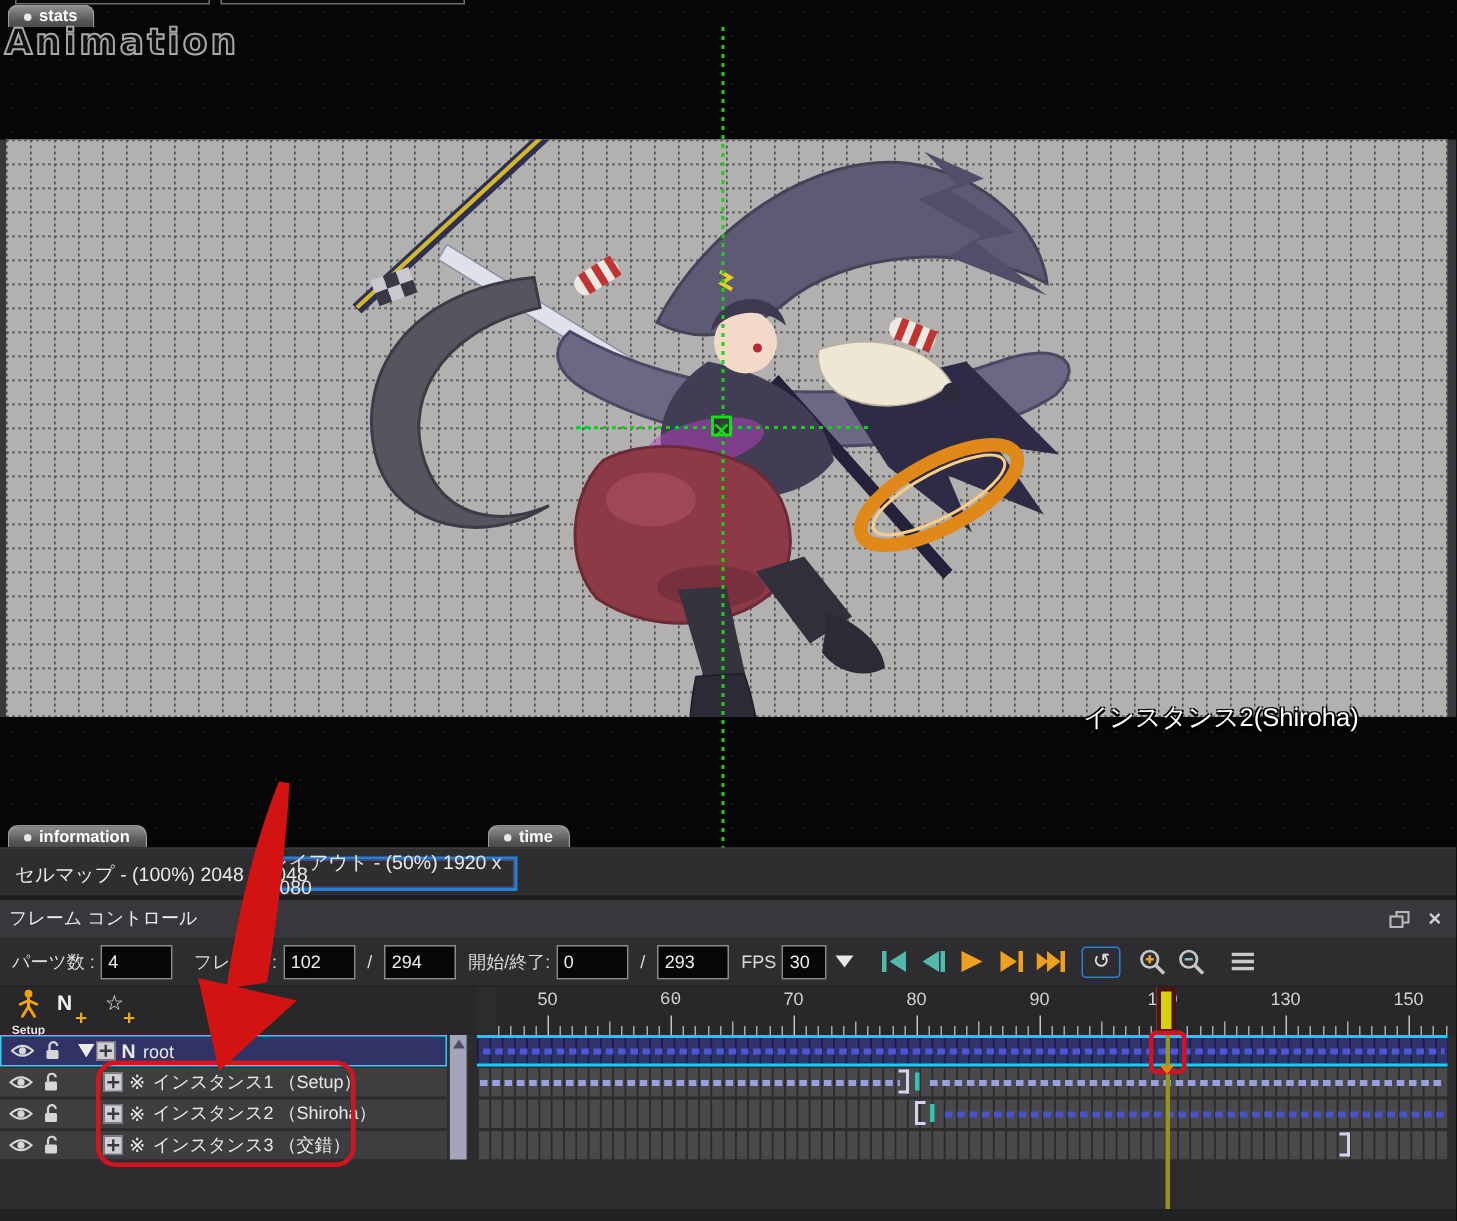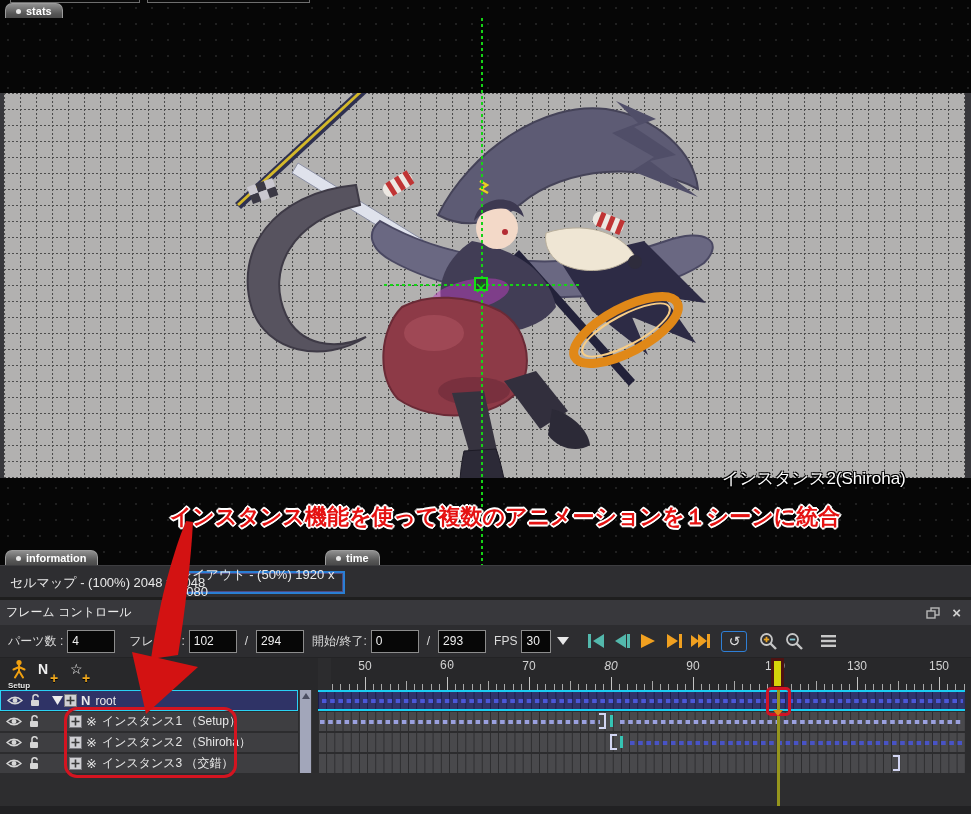--- a/index.html
+++ b/index.html
@@ -159,20 +159,21 @@
 
   <div class="viewport-region">
     <div class="top-frag" id="frag1"></div>
     <div class="top-frag" id="frag2"></div>
 
     <div class="ptab" id="stats-tab">
       <span class="tab-dot"></span>
       <span>stats</span>
     </div>
 
+    <div class="animation-title">Animation</div>
 
     <div class="canvas">
       <svg width="961" height="385" viewBox="0 0 961 385">
         <defs>
           <pattern id="grid" width="16" height="16" patternUnits="userSpaceOnUse">
             <path d="M0,0.5 H16" stroke="#4c4c4c" stroke-width="1.1" stroke-dasharray="2 2"></path>
             <path d="M0.5,0 V16" stroke="#4c4c4c" stroke-width="1.1" stroke-dasharray="2 2"></path>
           </pattern>
         </defs>
         <rect x="0" y="0" width="961" height="385" fill="#b2b1b0"></rect>
@@ -251,21 +252,20 @@
 
     <div class="v-guide"></div>
     <div class="h-guide"></div>
     <div class="origin-marker">
       <svg width="10" height="10" viewBox="0 0 10 10">
         <path d="M1,1 L9,9 M9,1 L1,9" stroke="#14e014" stroke-width="1.6"></path>
       </svg>
     </div>
 
     <div class="canvas-label">インスタンス2(Shiroha)</div>
-    <div class="annotation">インスタンス機能を使って複数のアニメーションを１シーンに統合</div>
 
     <div class="ptab" id="info-tab">
       <span class="tab-dot"></span>
       <span>information</span>
     </div>
     <div class="ptab" id="time-tab">
       <span class="tab-dot"></span>
       <span>time</span>
     </div>
   </div>
@@ -414,21 +414,21 @@
         <div class="tick" style="left: 206.2px;"></div>
         <div class="tick" style="left: 214.4px;"></div>
         <div class="tick" style="left: 222.6px;"></div>
         <div class="tick" style="left: 230.8px;"></div>
         <div class="tick t5" style="left: 239px;"></div>
         <div class="tick" style="left: 247.2px;"></div>
         <div class="tick" style="left: 255.4px;"></div>
         <div class="tick" style="left: 263.6px;"></div>
         <div class="tick" style="left: 271.8px;"></div>
         <div class="tick t10" style="left: 280px;"></div>
-        <span class="ticklabel" style="left: 280px; font-style: italic;">80</span>
+        <span class="ticklabel" style="left: 280px;">80</span>
         <div class="tick" style="left: 288.2px;"></div>
         <div class="tick" style="left: 296.4px;"></div>
         <div class="tick" style="left: 304.6px;"></div>
         <div class="tick" style="left: 312.8px;"></div>
         <div class="tick t5" style="left: 321px;"></div>
         <div class="tick" style="left: 329.2px;"></div>
         <div class="tick" style="left: 337.4px;"></div>
         <div class="tick" style="left: 345.6px;"></div>
         <div class="tick" style="left: 353.8px;"></div>
         <div class="tick t10" style="left: 362px;"></div>

